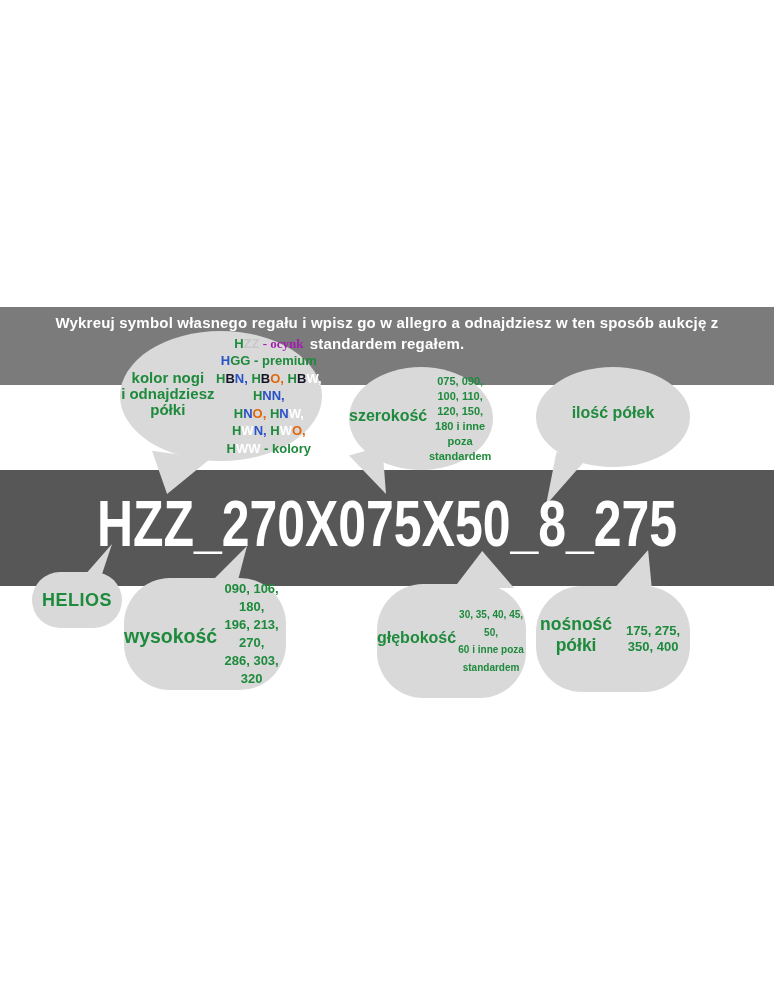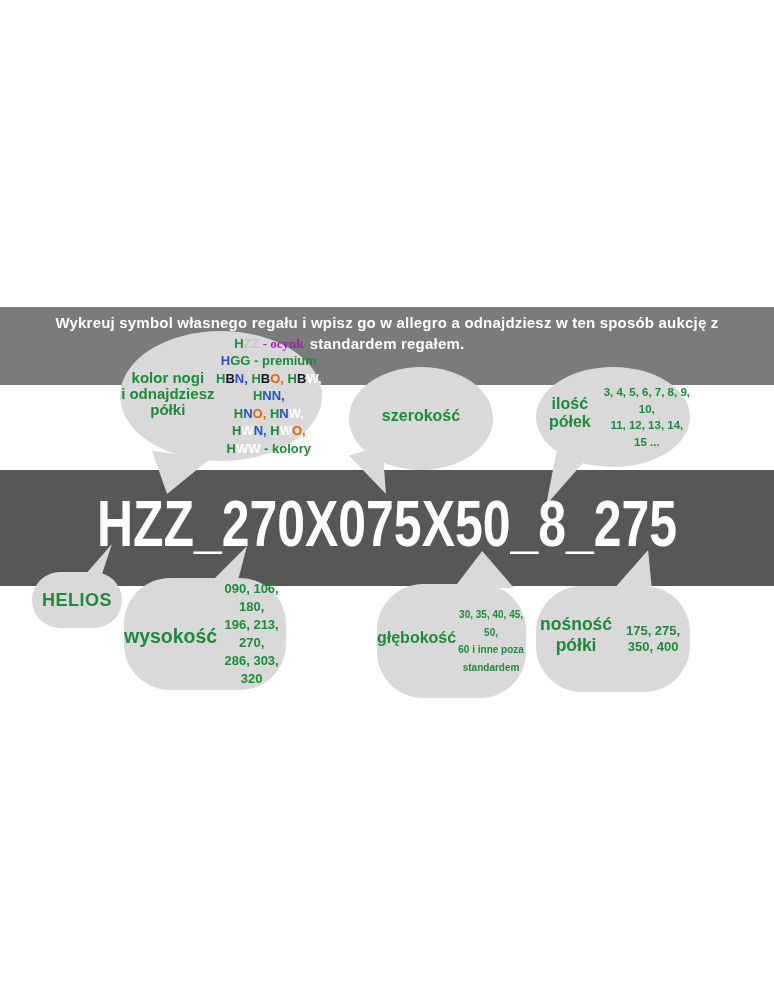--- a/index.html
+++ b/index.html
@@ -84,28 +84,29 @@
         <div><span style="color: rgb(30, 138, 60);">H</span><span style="color: rgb(199, 199, 199);">ZZ</span><span style="color: #a21caf; font-family: Liberation Serif, serif;"> - ocynk</span></div>
         <div><span style="color: rgb(42, 82, 200);">H</span><span style="color: rgb(30, 138, 60);">GG</span><span style="color: rgb(30, 138, 60);"> - premium</span></div>
         <div><span style="color: rgb(30, 138, 60);">H</span><span style="color: rgb(21, 21, 42);">B</span><span style="color: rgb(42, 82, 200);">N</span><span style="color: rgb(42, 82, 200);">, </span><span style="color: rgb(30, 138, 60);">H</span><span style="color: rgb(21, 21, 42);">B</span><span style="color: rgb(224, 105, 15);">O</span><span style="color: rgb(224, 105, 15);">, </span><span style="color: rgb(30, 138, 60);">H</span><span style="color: rgb(21, 21, 42);">B</span><span style="color: rgb(255, 255, 255);">W</span><span style="color: rgb(255, 255, 255);">, </span><span style="color: rgb(30, 138, 60);">H</span><span style="color: rgb(42, 82, 200);">NN</span><span style="color: rgb(42, 82, 200);">,</span></div>
         <div><span style="color: rgb(30, 138, 60);">H</span><span style="color: rgb(42, 82, 200);">N</span><span style="color: rgb(224, 105, 15);">O</span><span style="color: rgb(224, 105, 15);">, </span><span style="color: rgb(30, 138, 60);">H</span><span style="color: rgb(42, 82, 200);">N</span><span style="color: rgb(255, 255, 255);">W</span><span style="color: rgb(255, 255, 255);">, </span><span style="color: rgb(30, 138, 60);">H</span><span style="color: rgb(255, 255, 255);">W</span><span style="color: rgb(42, 82, 200);">N</span><span style="color: rgb(42, 82, 200);">, </span><span style="color: rgb(30, 138, 60);">H</span><span style="color: rgb(255, 255, 255);">W</span><span style="color: rgb(224, 105, 15);">O</span><span style="color: rgb(224, 105, 15);">,</span></div>
         <div><span style="color: rgb(30, 138, 60);">H</span><span style="color: rgb(255, 255, 255);">WW</span><span style="color: rgb(30, 138, 60);"> - kolory</span></div>
       </div>
   </div>
 
   <div class="bubble b2">
     <div class="b-title">szerokość</div>
+    <div class="b-body">
+      <div>075, 090, 100, 110,</div>
+      <div>120, 150, 180  i inne</div>
+      <div>poza standardem</div>
+    </div>
   </div>
 
   <div class="bubble b3">
     <div class="b-title">ilość półek</div>
-    <div class="b-body">
-      <div>3, 4, 5, 6, 7, 8, 9, 10,</div>
-      <div>11, 12, 13, 14, 15 ...</div>
-    </div>
   </div>
 
   <div class="bubble b4">
     <div class="b-title">wysokość</div>
     <div class="b-body">
       <div>090, 106, 180,</div>
       <div>196, 213, 270,</div>
       <div>286, 303, 320</div>
     </div>
   </div>

